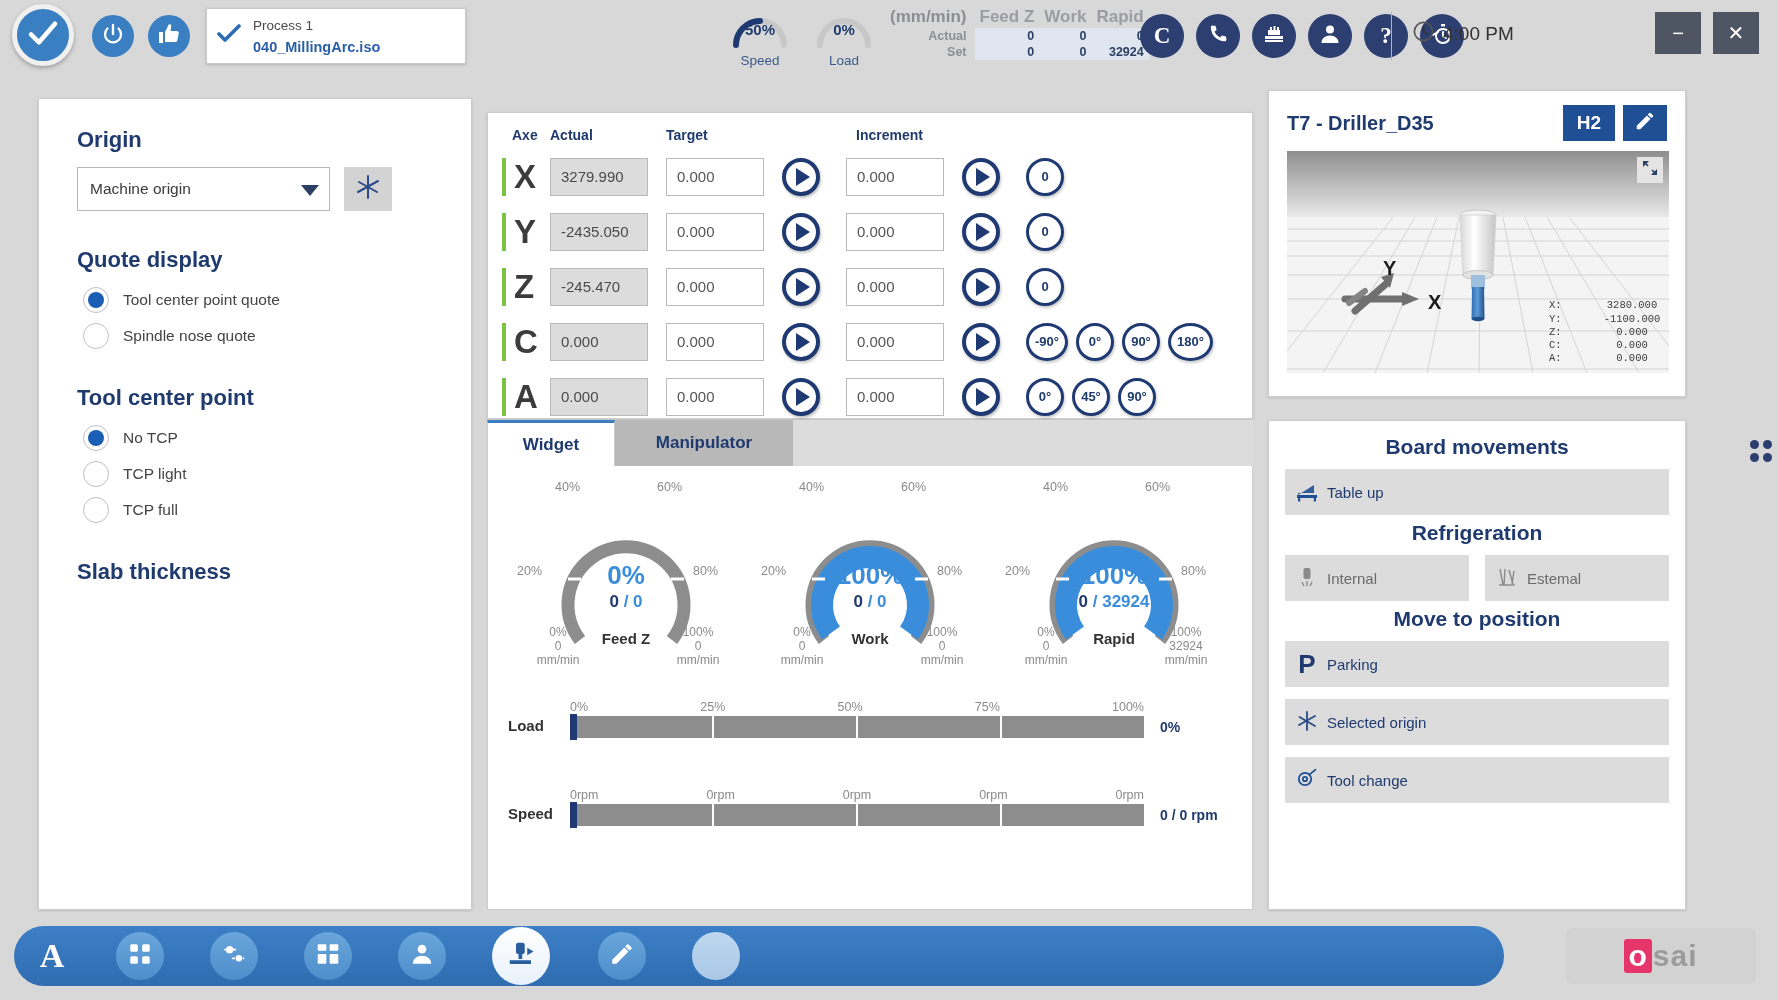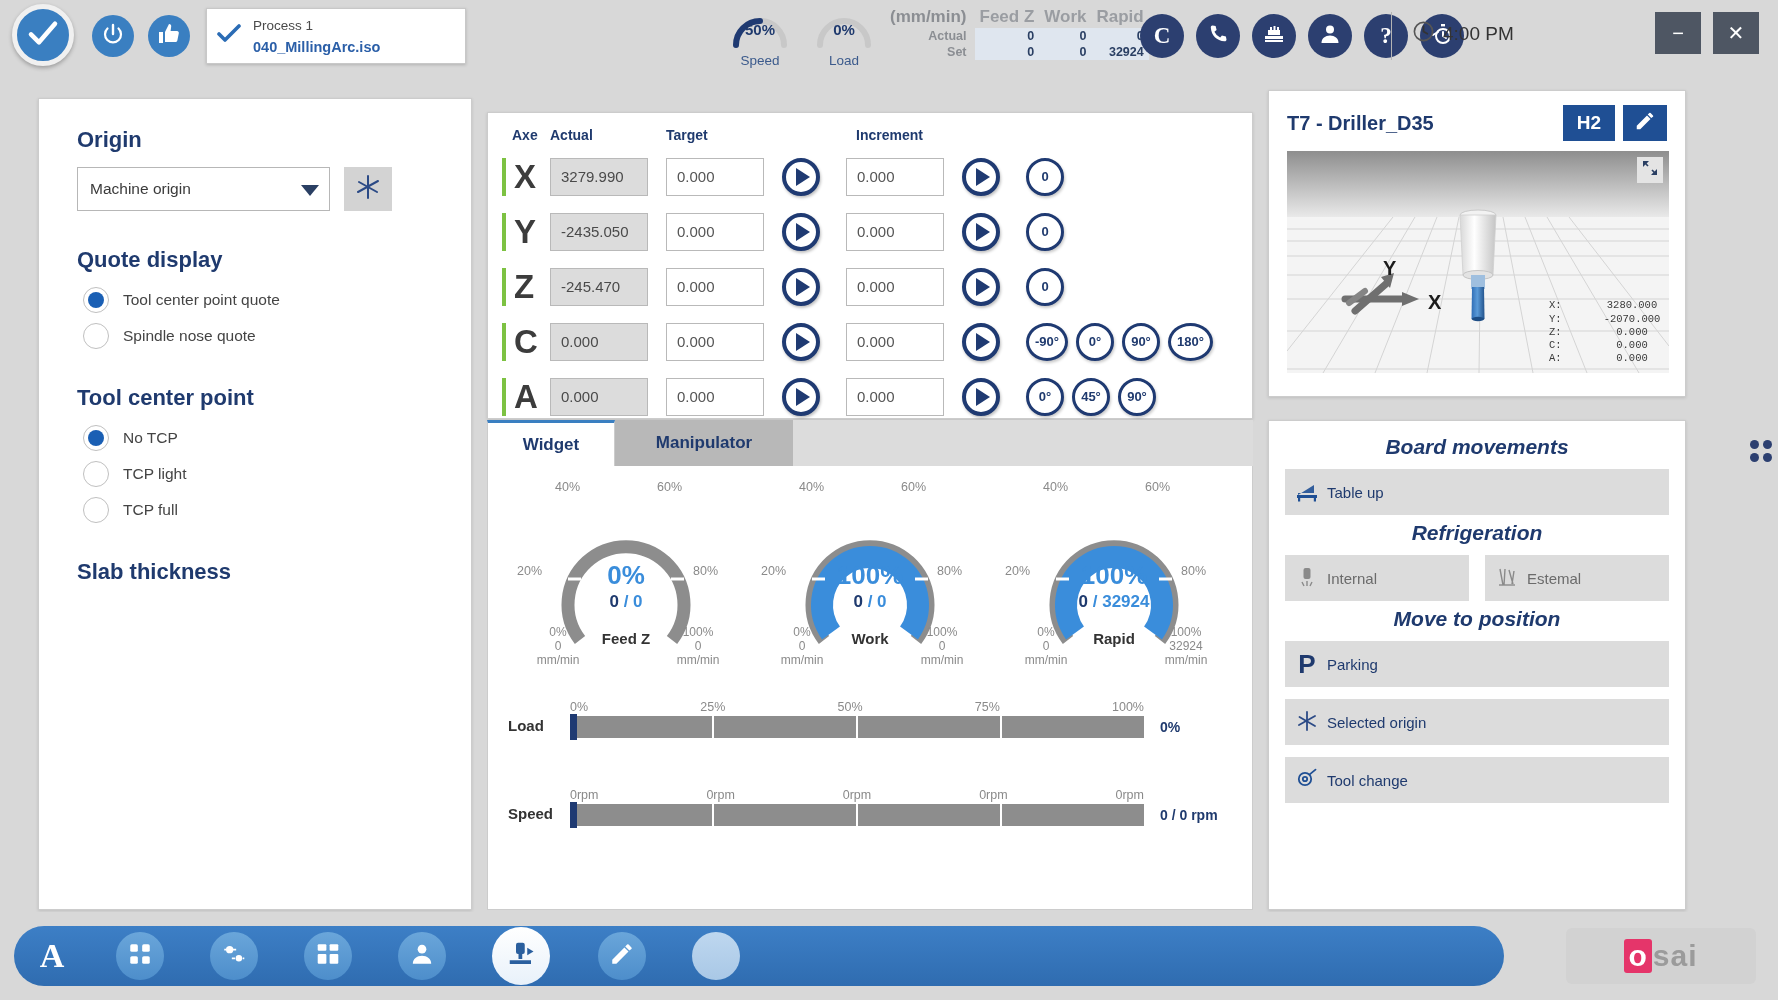--- a/index.html
+++ b/index.html
@@ -186,21 +186,21 @@
   .vp-expand { position:absolute; right:6px; top:6px; width:26px; height:26px; background:#e4e4e4;
                display:flex;align-items:center;justify-content:center; z-index:4;}
   .vp-expand svg { width:16px; height:16px; fill:#2a3f63; }
   .vp-coords { position:absolute; right:8px; bottom:8px; font-size:10.5px; color:#3a3a3a;
                font-family:"Liberation Mono", monospace; line-height:1.25; z-index:4; text-align:right;}
   .vp-coords .k { display:inline-block; width:14px; text-align:left;}
   .vp-coords .v { display:inline-block; width:58px; text-align:center;margin-left:40px;}
 
   
   .ctrl-panel { position:absolute; left:1268px; top:420px; width:418px; height:490px; padding:14px 16px; }
-  .ctrl-h { text-align:center; font-size:21px; font-weight:bold; color:#1f3a6e; margin:6px 0 10px 0;font-style:italic; }
+  .ctrl-h { text-align:center; font-size:21px; font-weight:bold; color:#1f3a6e; margin:6px 0 10px 0; }
   .ctrl-h.first { margin-top:0; }
   .btn-grid { display:flex; gap:16px; }
   .ctrl-btn {
     flex:1; height:46px; background:#dcdcdc; display:flex; align-items:center; gap:8px; padding:0 10px;
     font-size:15px; color:#1f3a6e;
   }
   .ctrl-btn.wide { width:100%; margin-bottom:12px; }
   .ctrl-btn svg { width:24px; height:24px; flex:0 0 24px; }
   .ctrl-btn.muted { color:#6b6b6b; }
   .ctrl-btn .pchar { font-size:26px; font-weight:bold; color:#1f3a6e; width:24px; text-align:center; line-height:1;}
@@ -772,21 +772,21 @@
         <span>
           <svg viewBox="0 0 16 16">
               <path d="M1 1h6L4.6 3.4 6.6 5.4 5.4 6.6 3.4 4.6 1 7z"></path>
               <path d="M15 15H9l2.4-2.4-2-2 1.2-1.2 2 2L15 9z"></path>
             </svg>
         </span>
       </div>
 
       <div class="vp-coords">
         <span class="k">X:</span><span class="v">3280.000</span><br>
-        <span class="k">Y:</span><span class="v">-2070.000</span><br>
+        <span class="k">Y:</span><span class="v">-1100.000</span><br>
         <span class="k">Z:</span><span class="v">0.000</span><br>
         <span class="k">C:</span><span class="v">0.000</span><br>
         <span class="k">A:</span><span class="v">0.000</span>
       </div>
     </div>
   </div>
 
   <div class="panel ctrl-panel">
 
     <div class="ctrl-h first">Board movements</div>

